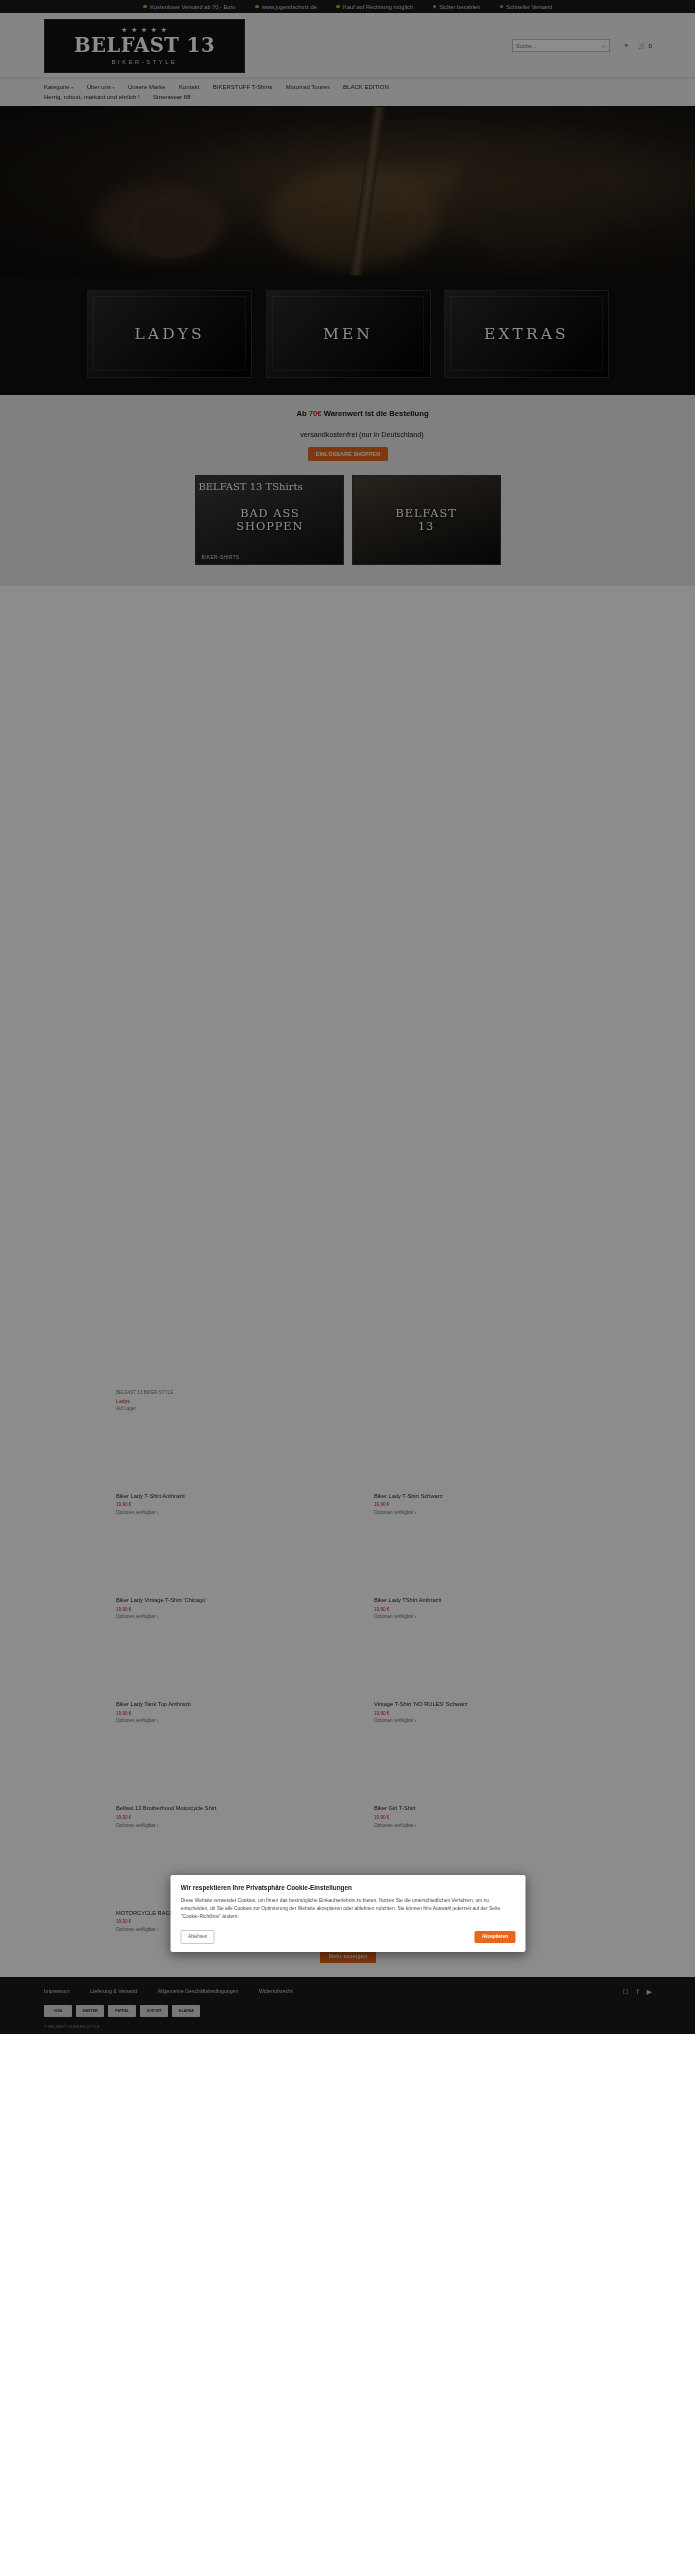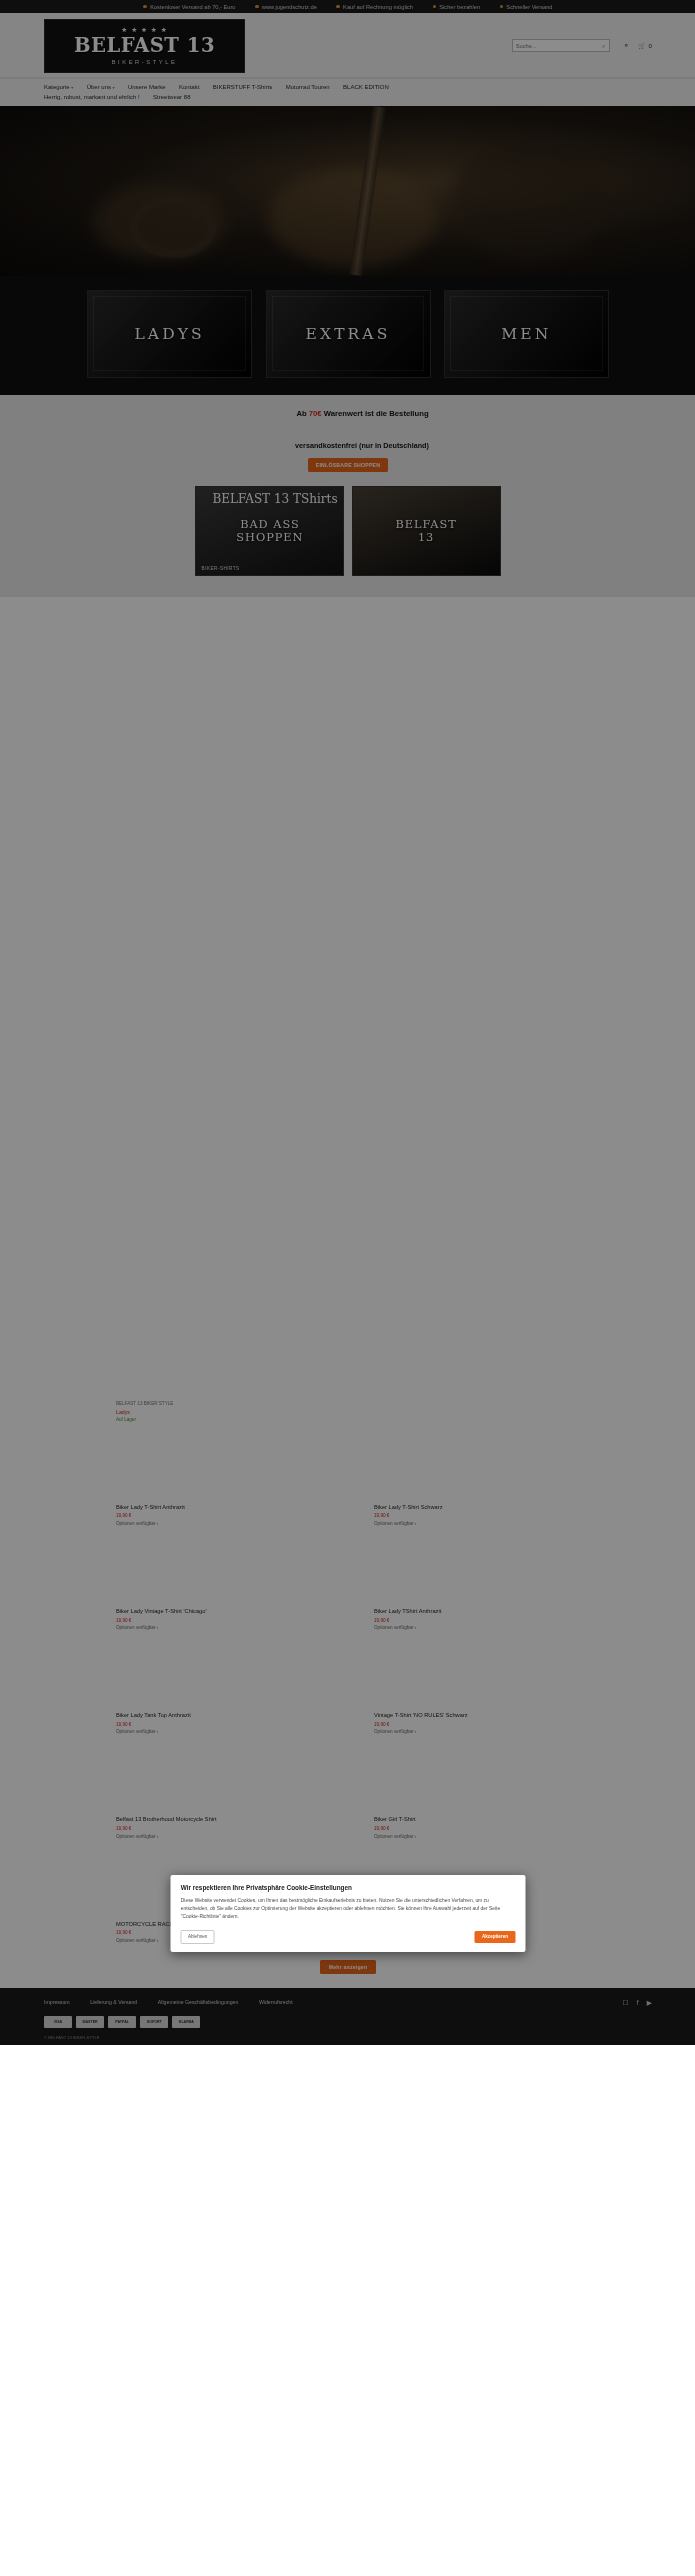--- a/index.html
+++ b/index.html
@@ -137,43 +137,43 @@
   }
 
   
   .promo {
     background: #e9e9e9;
     text-align: center;
     padding: 13.4px 0 11.3px 0;
   }
   .promo h2 { font-size: 7.7px; font-weight: bold; color: #141414; margin-left: 29px; }
   .promo h2 .hl { color: #d1281e; }
-  .promo .sub { font-size: 7.2px; font-weight: bold; margin-top: 23px; color: #141414; padding-left: 28px; }
+  .promo .sub { font-size: 7.2px; font-weight: normal; margin-top: 12px; color: #141414; padding-left: 28px; }
   .btn-orange {
     display: inline-block; margin-top: 8.2px;
     background: #e8671a; color: #fff;
     font-size: 5.2px; font-weight: bold; letter-spacing: 0.2px;
     padding: 4.1px 8.2px; border-radius: 1.5px; border: 0; cursor: pointer;
   }
 
   
   .featstrip {
     background: #e9e9e9; padding: 3.1px 0 20.6px 0;
     display: flex; justify-content: center; gap: 7.2px;
   }
   .feat {
     width: 149px; height: 90px; position: relative; overflow: hidden;
     background: #1c1c1c; border: 0.5px solid #333;
   }
   .feat.f1 { background: linear-gradient(160deg,#3c3c3c,#111); }
   .feat.f2 { background: linear-gradient(160deg,#262626,#050505); }
   .feat.f3 { background: linear-gradient(160deg,#4a4135,#0a0a0a); }
   .feat .ftxt {
-    position: absolute; left: 16px; top: 5.2px; color: #fff;
-    font-family: "DejaVu Serif", serif; font-size: 12px; line-height: 1.2;
+    position: absolute; left: 2px; top: 5.2px; color: #fff;
+    font-family: "DejaVu Serif", serif; font-size: 10px; line-height: 1.2;
   }
   .feat .fbig {
     position: absolute; left: 50%; top: 50%; transform: translate(-50%,-50%);
     color: #fff; font-family: "DejaVu Serif", serif;
     font-size: 11.3px; letter-spacing: 1px; text-align: center;
     text-shadow: 0 1px 3.1px #000;
   }
   .feat .fbot {
     position: absolute; left: 5.2px; bottom: 4.1px; color: #ddd; font-size: 4.6px; letter-spacing: 0.5px;
   }
@@ -328,24 +328,24 @@
   <div class="blob b3"></div>
   <div class="ring"></div>
   <div class="pipe"></div>
 </div>
 
 <div class="cats">
   <div class="cat-tile">
     <span class="label">LADYS</span>
   </div>
   <div class="cat-tile">
+    <span class="label">MEN</span>
+  </div>
+  <div class="cat-tile">
     <span class="label">EXTRAS</span>
-  </div>
-  <div class="cat-tile">
-    <span class="label">MEN</span>
   </div>
 </div>
 
 <div class="promo">
   <h2>
     <span>Ab </span><span class="hl">70€</span><span> Warenwert ist die Bestellung</span>
   </h2>
   <div class="sub">versandkostenfrei (nur in Deutschland)</div>
   <button class="btn-orange">EINLÖSBARE SHOPPEN</button>
 </div>

